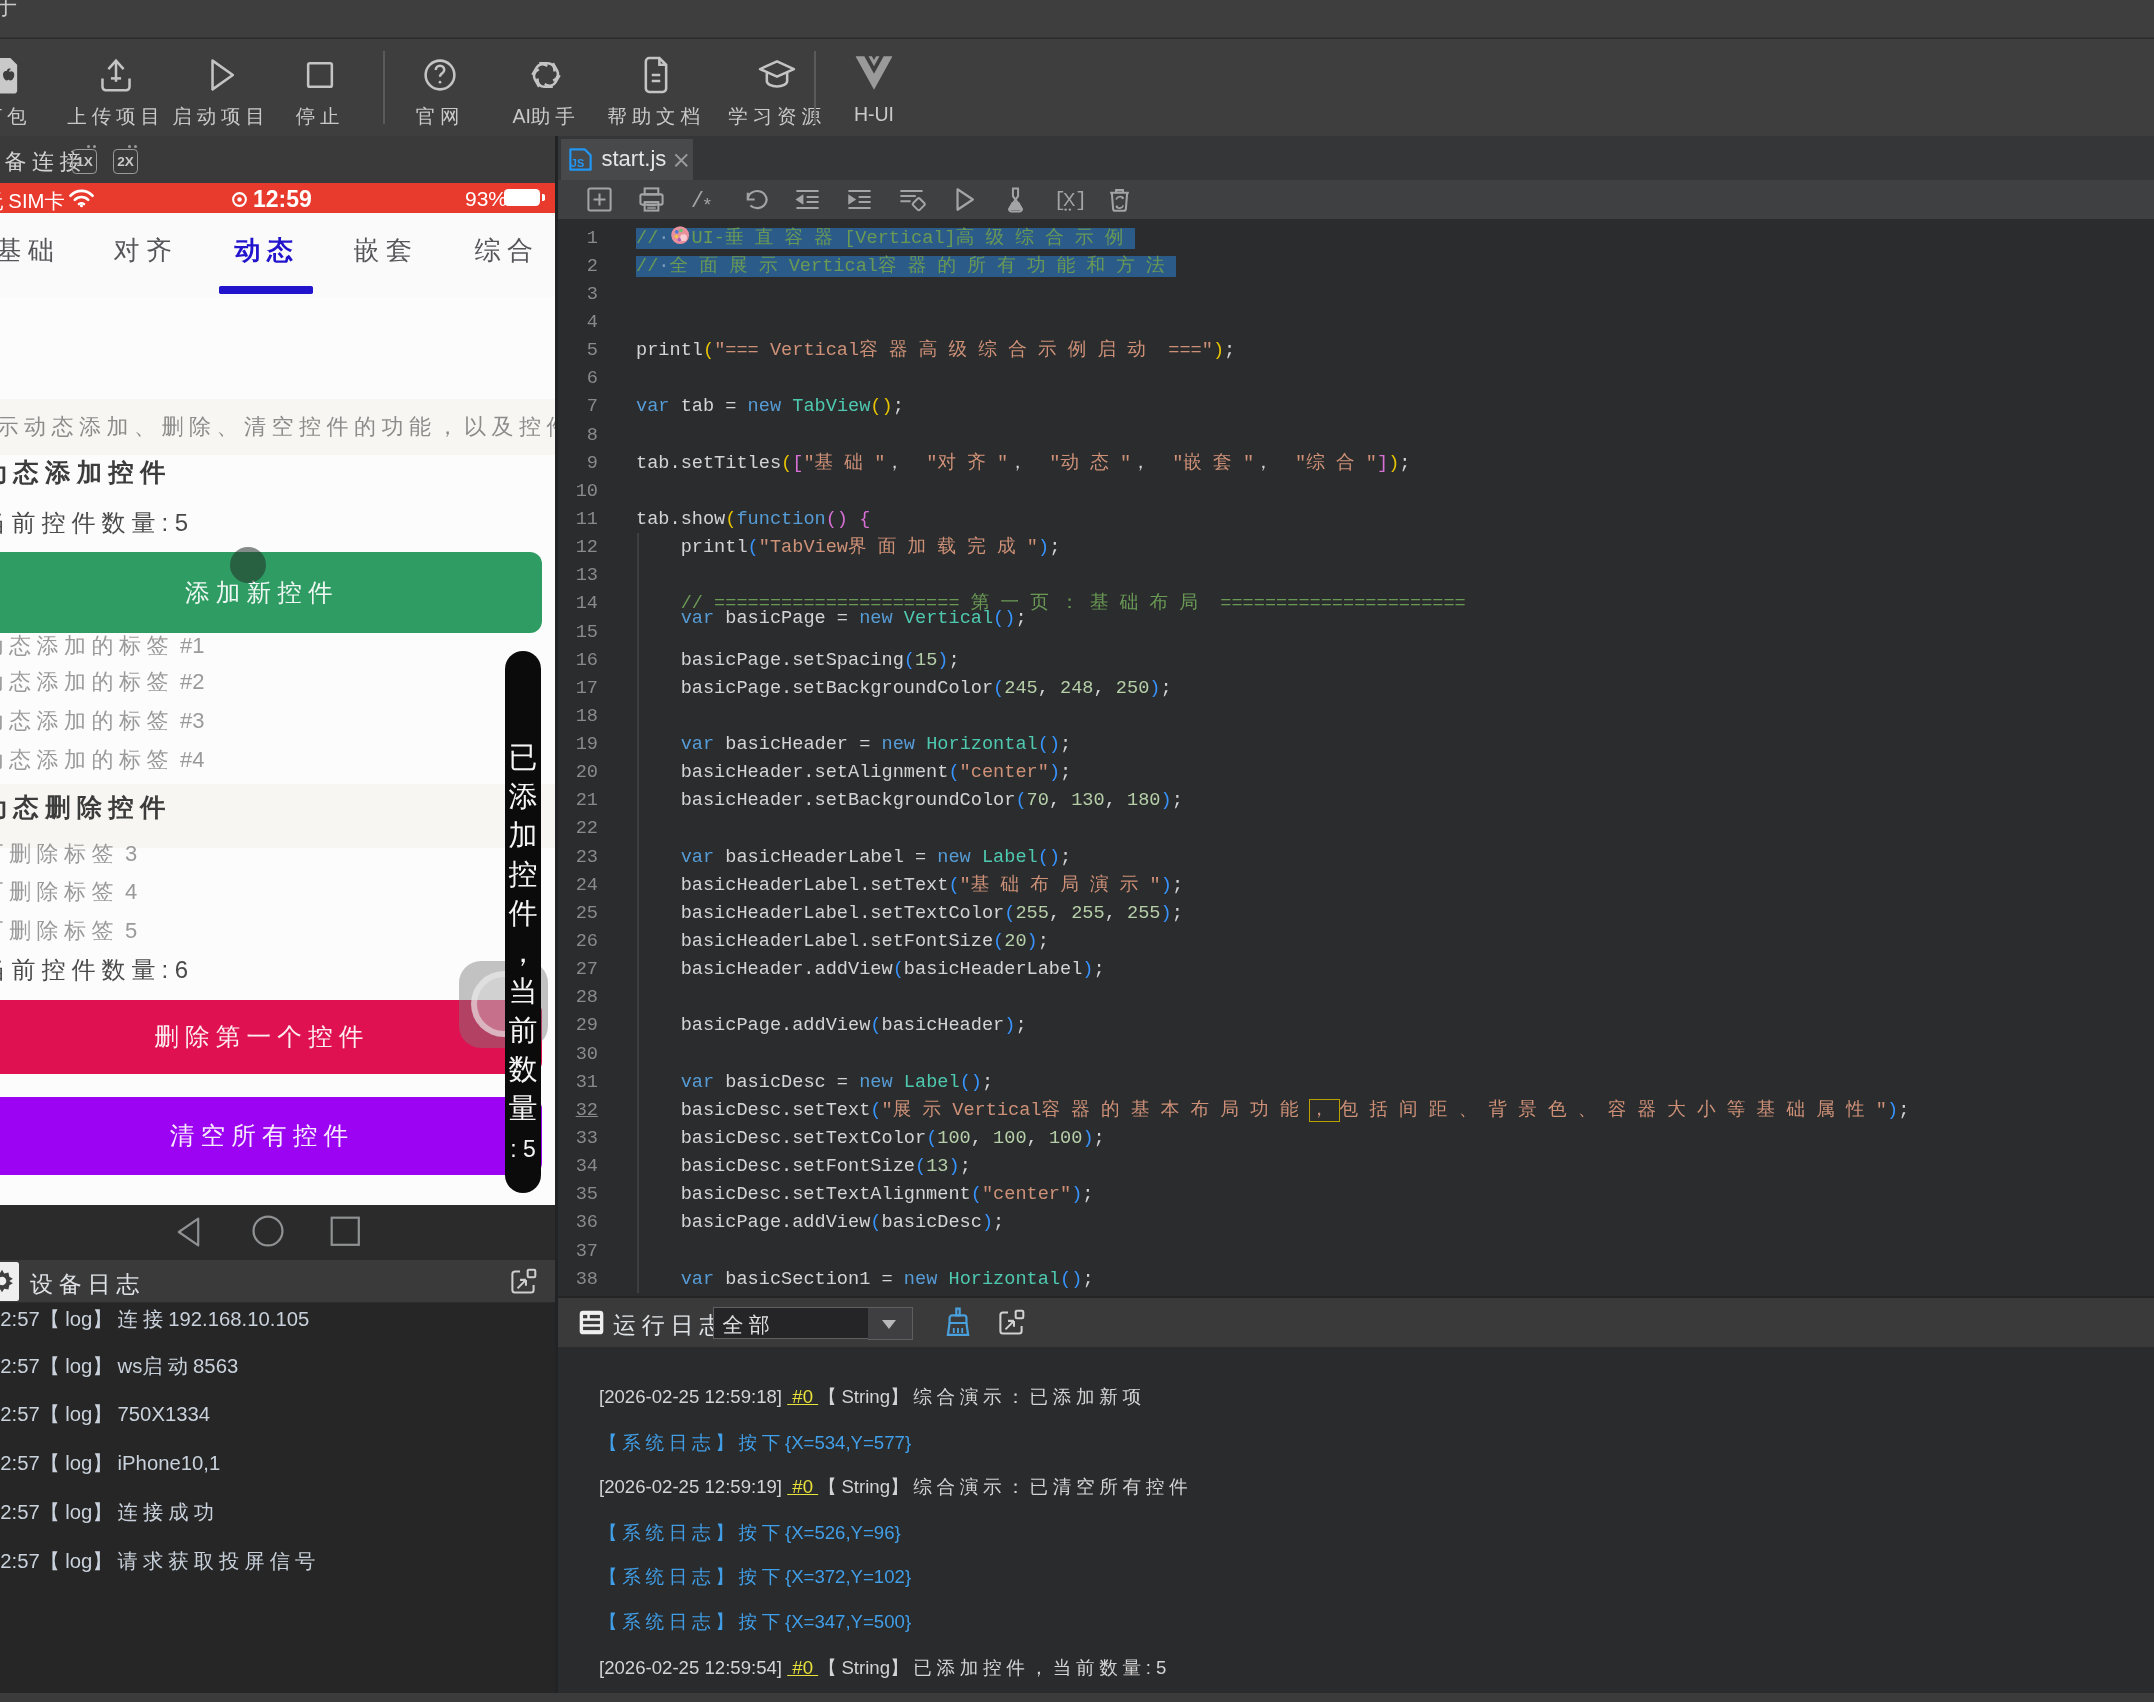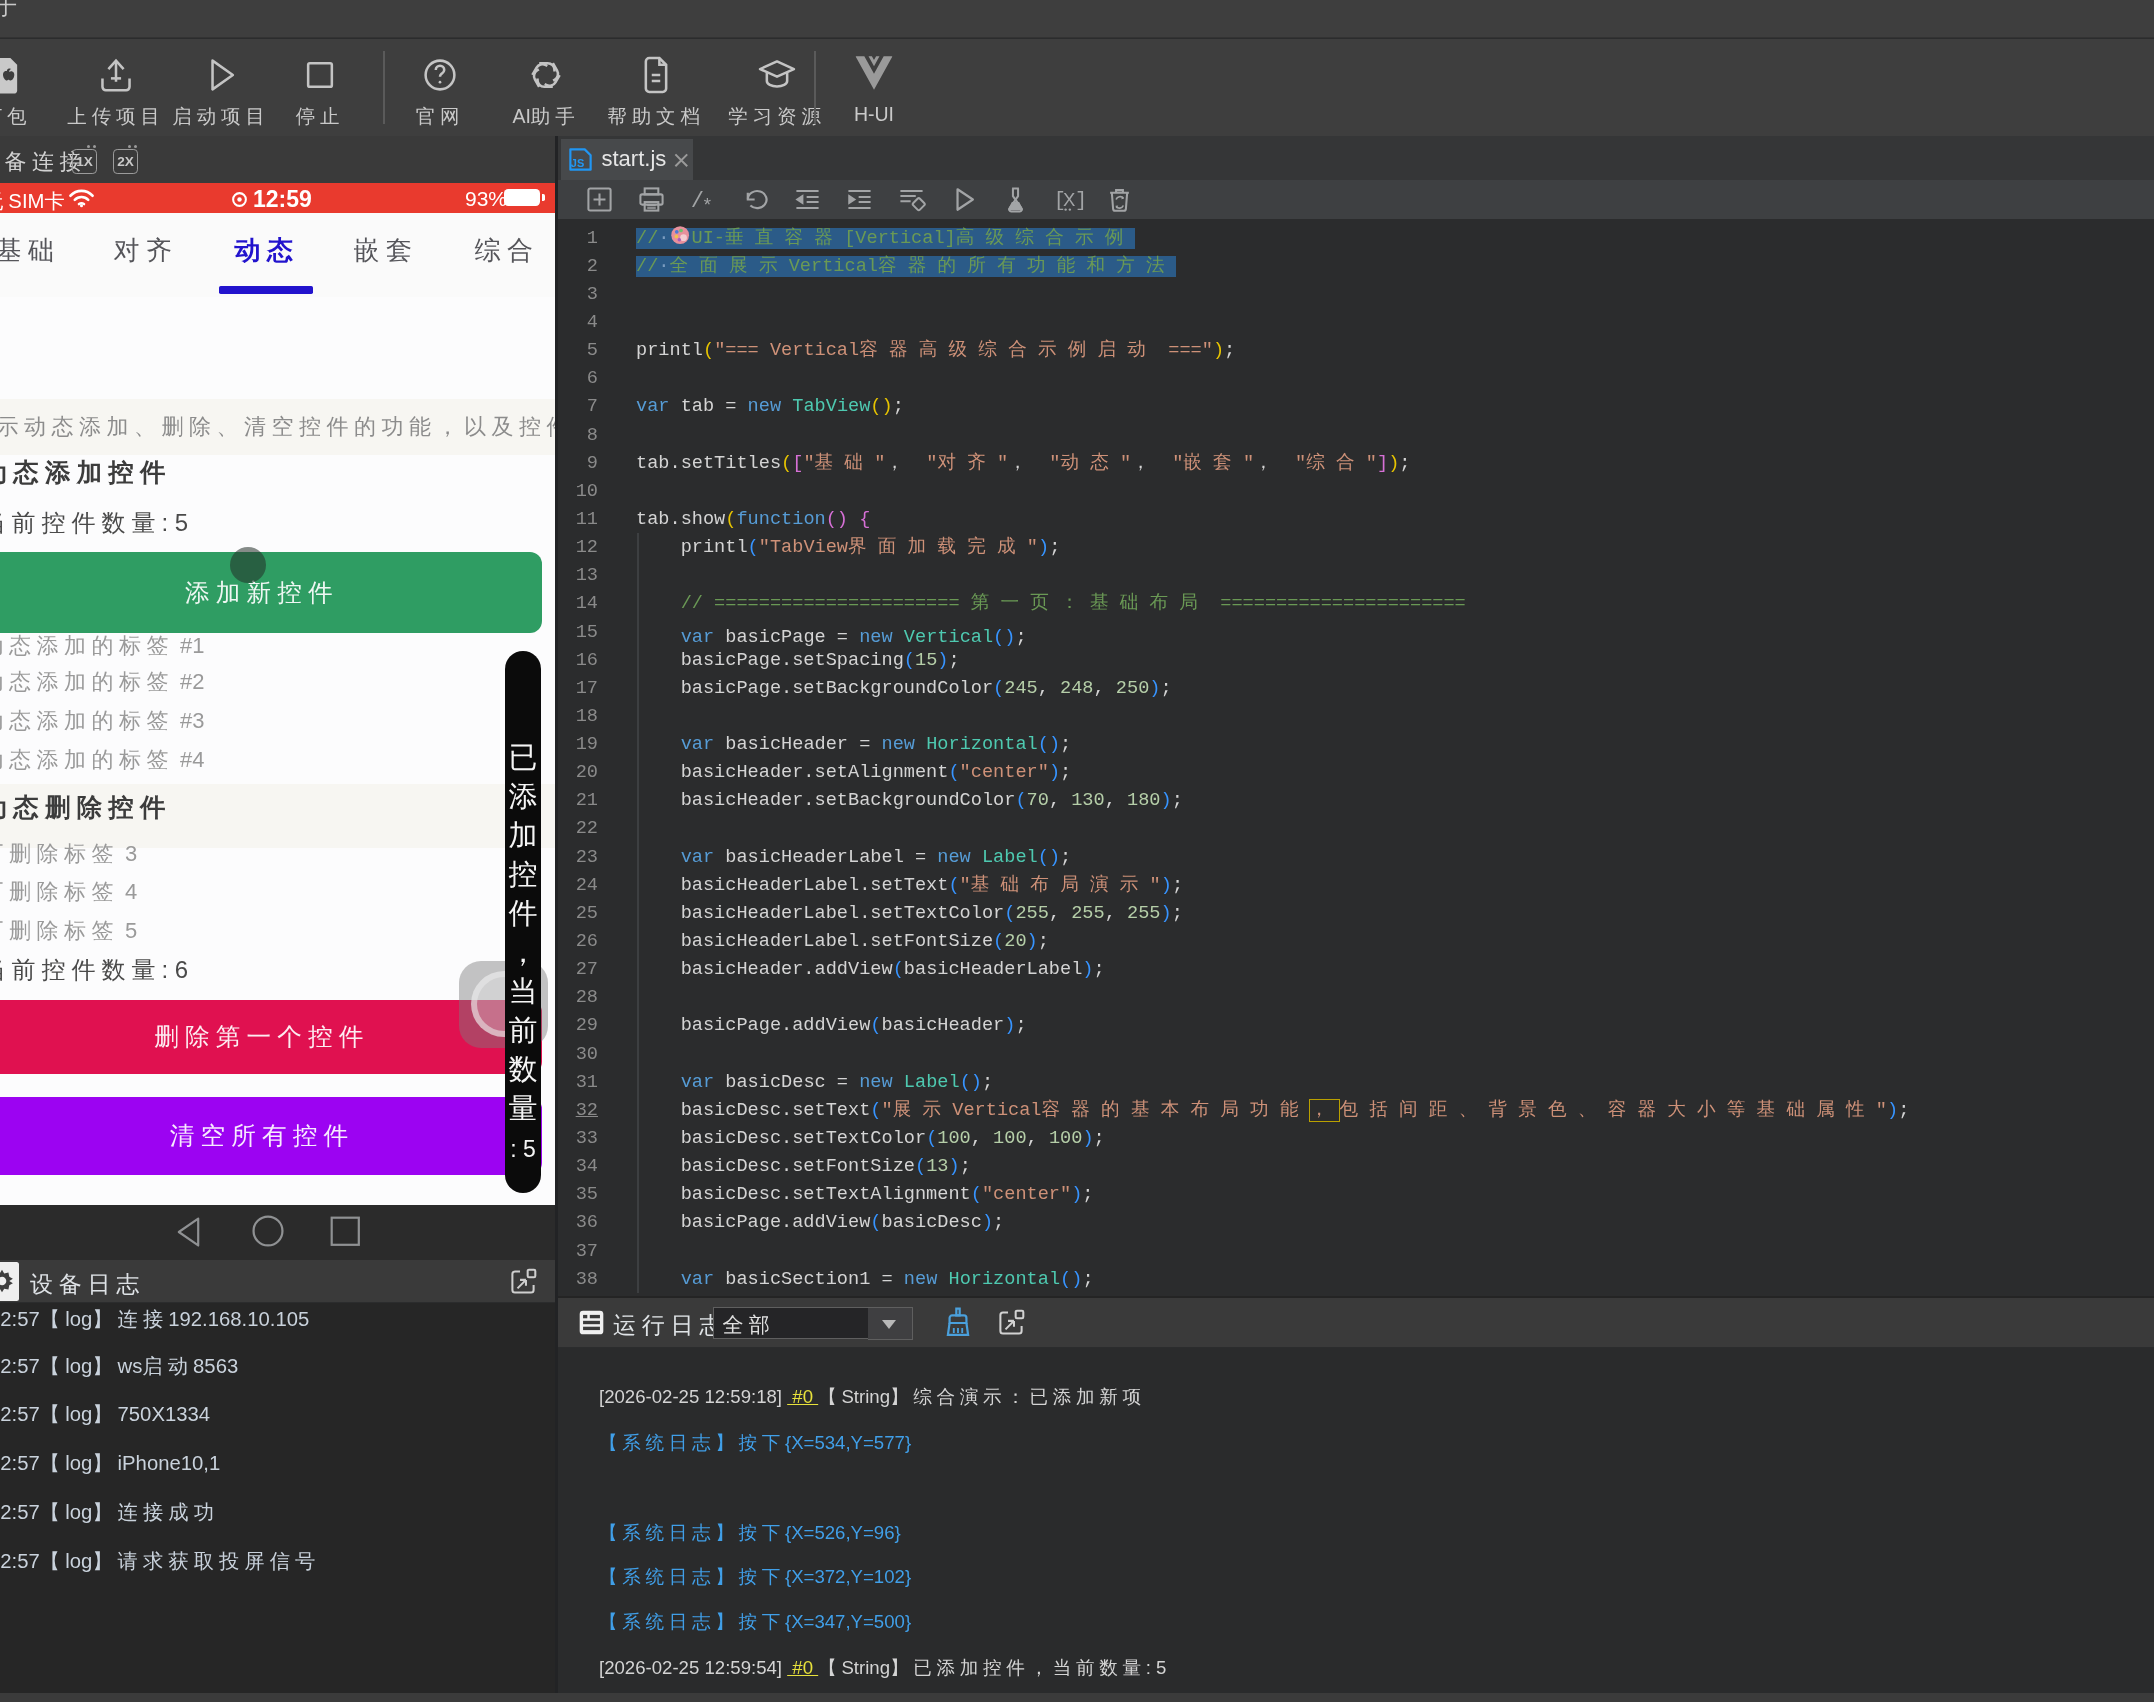--- a/index.html
+++ b/index.html
@@ -342,21 +342,21 @@
     <div class="cl" style="top:230px;">tab.setTitles<span class="b1">(</span><span class="b2">[</span><span class="s">"<i class="j">基础</i>"</span><i class="j">，</i> <span class="s">"<i class="j">对齐</i>"</span><i class="j">，</i> <span class="s">"<i class="j">动态</i>"</span><i class="j">，</i> <span class="s">"<i class="j">嵌套</i>"</span><i class="j">，</i> <span class="s">"<i class="j">综合</i>"</span><span class="b2">]</span><span class="b1">)</span>;</div>
     <div class="ln" style="top:258px;">10</div>
     <div class="ln" style="top:286px;">11</div>
     <div class="cl" style="top:286px;">tab.show<span class="b1">(</span><span class="k">function</span><span class="b2">()</span> <span class="b2">{</span></div>
     <div class="ln" style="top:314px;">12</div>
     <div class="cl" style="top:314px;">    printl<span class="b3">(</span><span class="s">"TabView<i class="j">界面加载完成</i>"</span><span class="b3">)</span>;</div>
     <div class="ln" style="top:342px;">13</div>
     <div class="ln" style="top:370px;">14</div>
     <div class="cl" style="top:370px;">    <span class="c">// ====================== <i class="j">第一页：基础布局</i> ======================</span></div>
     <div class="ln" style="top:399px;">15</div>
-    <div class="cl" style="top:404px;">    <span class="k">var</span> basicPage = <span class="k">new</span> <span class="t">Vertical</span><span class="b3">()</span>;</div>
+    <div class="cl" style="top:385px;">    <span class="k">var</span> basicPage = <span class="k">new</span> <span class="t">Vertical</span><span class="b3">()</span>;</div>
     <div class="ln" style="top:427px;">16</div>
     <div class="cl" style="top:427px;">    basicPage.setSpacing<span class="b3">(</span><span class="n">15</span><span class="b3">)</span>;</div>
     <div class="ln" style="top:455px;">17</div>
     <div class="cl" style="top:455px;">    basicPage.setBackgroundColor<span class="b3">(</span><span class="n">245</span>, <span class="n">248</span>, <span class="n">250</span><span class="b3">)</span>;</div>
     <div class="ln" style="top:483px;">18</div>
     <div class="ln" style="top:511px;">19</div>
     <div class="cl" style="top:511px;">    <span class="k">var</span> basicHeader = <span class="k">new</span> <span class="t">Horizontal</span><span class="b3">()</span>;</div>
     <div class="ln" style="top:539px;">20</div>
     <div class="cl" style="top:539px;">    basicHeader.setAlignment<span class="b3">(</span><span class="s">"center"</span><span class="b3">)</span>;</div>
     <div class="ln" style="top:567px;">21</div>
@@ -416,20 +416,21 @@
       </svg>
     <svg style="position:absolute;left:439px;top:11px;" width="28" height="28" viewBox="0 0 33 33" fill="none" stroke="#d2d2d2" stroke-width="2.4">
         <path d="M13 4 H7 a3 3 0 0 0 -3 3 v19 a3 3 0 0 0 3 3 h19 a3 3 0 0 0 3-3 v-6"></path>
         <rect x="22" y="2" width="9" height="9" rx="1.5"></rect>
         <path d="M10 24 L20 14 M20 14 v7 M20 14 h-7"></path>
       </svg>
   </div>
   <div class="abs" id="runlog">
     <div class="rl" style="top:36px;">[2026-02-25 12:59:18] <span class="y0">&nbsp;#0&nbsp;</span><span class="h">【</span>String<span class="h">】综合演示：已添加新项</span></div>
     <div class="rl rlb" style="top:82px;"><span class="h">【系统日志】按下</span>{X=534,Y=577}</div>
+    <div class="rl" style="top:126px;">[2026-02-25 12:59:19] <span class="y0">&nbsp;#0&nbsp;</span><span class="h">【</span>String<span class="h">】综合演示：已清空所有控件</span></div>
     <div class="rl rlb" style="top:172px;"><span class="h">【系统日志】按下</span>{X=526,Y=96}</div>
     <div class="rl rlb" style="top:216px;"><span class="h">【系统日志】按下</span>{X=372,Y=102}</div>
     <div class="rl rlb" style="top:261px;"><span class="h">【系统日志】按下</span>{X=347,Y=500}</div>
     <div class="rl" style="top:307px;">[2026-02-25 12:59:54] <span class="y0">&nbsp;#0&nbsp;</span><span class="h">【</span>String<span class="h">】已添加控件，当前数量</span>: 5</div>
   </div>
   <div class="abs" id="statusstrip"></div>
 </div>
 
 
 </body></html>

